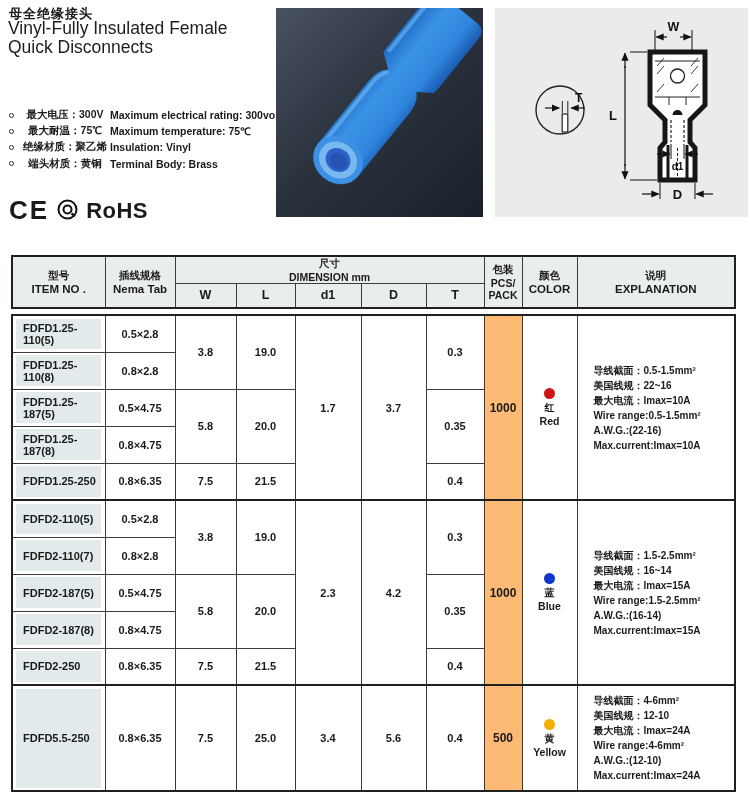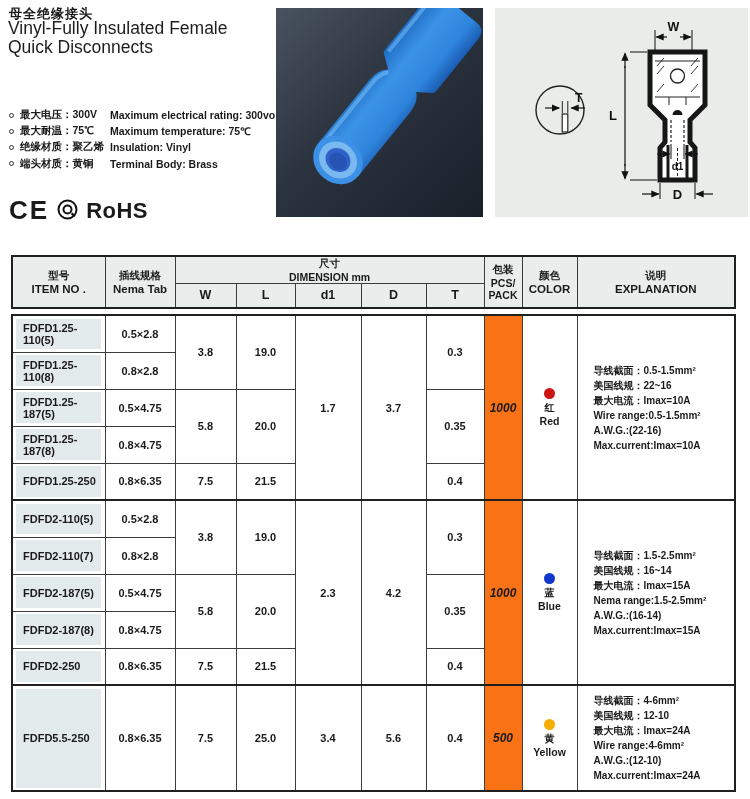--- a/index.html
+++ b/index.html
@@ -4,21 +4,21 @@
 <style>
   * { margin:0; padding:0; box-sizing:border-box; }
   html,body { background:#ffffff; }
   body { font-family:"Liberation Sans", sans-serif; color:#1a1a1a; }
   .page { position:relative; width:750px; height:799px; background:#fff; overflow:hidden; }
 
   
   .title-zh { position:absolute; left:9px; top:5px; font-size:13px; font-weight:bold; letter-spacing:1px; }
   .title-en { position:absolute; left:8px; top:19px; font-size:17.5px; line-height:19px; color:#1d1d1d; }
   .specs { position:absolute; left:9px; top:107px; }
-  .spec-row { display:flex; align-items:center; height:16.2px; }
+  .spec-row { display:flex; align-items:center; height:16.2px;text-align:center; }
   .bullet { width:5px; height:5px; border:1.5px solid #333; border-radius:50%; flex:0 0 auto; }
   .spec-zh { margin-left:6px; width:90px; font-size:10.5px; font-weight:bold; }
   .spec-en { font-size:10.5px; font-weight:bold; }
   .logos { position:absolute; left:9px; top:195px; display:flex; align-items:center; gap:7px; }
   .ce { font-size:26px; font-weight:bold; letter-spacing:2px; }
   .rohs { font-size:22px; font-weight:800; letter-spacing:0.5px; }
 
   .photo-panel { position:absolute; left:276px; top:8px; width:207px; height:209px;
     background:linear-gradient(135deg,#49525f 0%,#2b333f 45%,#1a202a 100%); }
   .diagram-panel { position:absolute; left:495px; top:8px; width:253px; height:209px; background:#e9ece8; }
@@ -37,21 +37,21 @@
   .head-table tr:last-child { height:24px; }
 
   .body-table { position:absolute; left:11px; top:314px; width:723px; border:2px solid #202020; }
   .body-table tr { height:37px; }
   .body-table tr.tall { height:106px; }
   .body-table tr.group-start td { border-top:2px solid #202020; }
   td.item { position:relative; background:#fff; }
   .chip { position:absolute; left:3px; right:4px; top:2.5px; bottom:2.5px; background:#e3eaec;
     display:flex; align-items:center; padding-left:7px; font-size:11px; font-weight:bold; text-align:left; }
   td.val { font-size:11px; font-weight:bold; background:#fff; }
-  td.pack { font-size:12px; font-weight:bold; background:#f97316;font-style:italic; }
+  td.pack { font-size:12px; font-weight:bold; background:#fdba74; }
   td.colorcell { background:#fff; }
   .dot { width:11px; height:11px; border-radius:50%; margin:0 auto 2px auto; }
   .c-zh { font-size:10px; font-weight:bold; }
   .c-en { font-size:10.5px; font-weight:bold; }
   td.expl { text-align:left; padding-left:16px; background:#fff;margin-left:18px; }
   td.expl div { font-size:10px; line-height:15px; font-weight:600; white-space:nowrap; }
 </style>
 </head>
 <body>
 
@@ -327,21 +327,21 @@
       <td class="pack" rowspan="5">1000</td>
       <td class="colorcell" rowspan="5">
         <div class="dot" style="background-color: rgb(17, 54, 203);"></div>
         <div class="c-zh">蓝</div>
         <div class="c-en">Blue</div>
       </td>
       <td class="expl" rowspan="5">
         <div>导线截面：1.5-2.5mm²</div>
         <div>美国线规：16~14</div>
         <div>最大电流：Imax=15A</div>
-        <div>Nema range:1.5-2.5mm²</div>
+        <div>Wire range:1.5-2.5mm²</div>
         <div>A.W.G.:(16-14)</div>
         <div>Max.current:Imax=15A</div>
       </td>
     </tr>
     <tr>
       <td class="item">
             <div class="chip">FDFD2-110(7)</div>
           </td>
       <td class="val">0.8×2.8</td>
     </tr>

